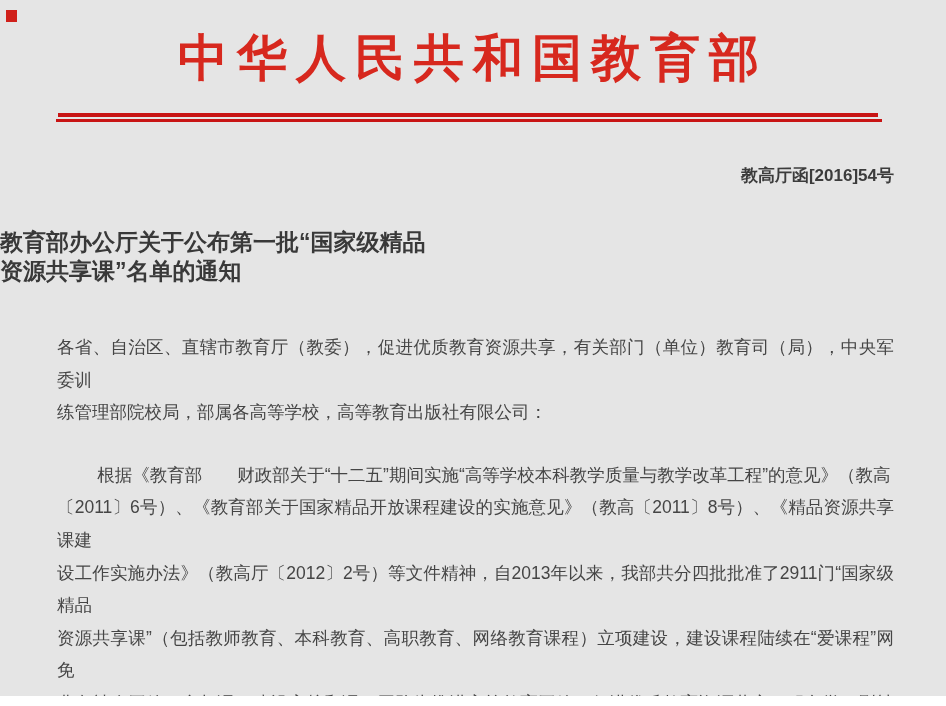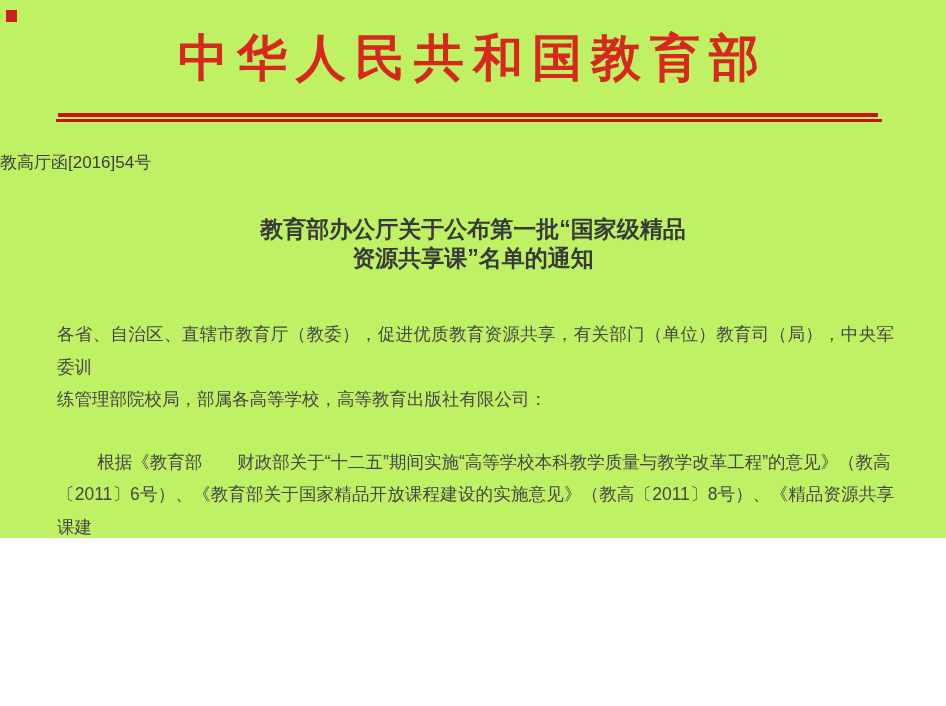--- a/index.html
+++ b/index.html
@@ -1,21 +1,21 @@
 <!DOCTYPE html>
 <html><head>
 <meta charset="utf-8">
 <style>
   * { margin: 0; padding: 0; box-sizing: border-box; }
   html, body { background: #ffffff; }
   .page {
     position: relative;
     width: 946px;
-    height: 538px;
-    background: #bef264;
+    height: 696px;
+    background: #e5e5e5;
     overflow: hidden;
     font-family: "Liberation Sans", "DejaVu Sans", sans-serif;
   }
   .corner-mark {
     position: absolute;
     left: 6px;
     top: 10px;
     width: 11px;
     height: 12px;
     background: #d0201a;
@@ -36,30 +36,30 @@
     margin: 24px 0 0 58px;
     width: 820px;
     height: 4px;
   }
   .rule-thin {
     margin: 2px 0 0 56px;
     width: 826px;
     height: 3px;
   }
   .doc-number {
-    margin: 31px 52px 0 0;
-    text-align: left;
+    margin: 44px 52px 0 0;
+    text-align: right;
     color: #3c3c3c;
-    font-weight: normal;
+    font-weight: bold;
     font-size: 17px;
     line-height: 20px;
   }
   .title {
     margin-top: 42px;
-    text-align: center;
+    text-align: left;
     color: #393939;
     font-weight: bold;
     font-size: 23px;
     line-height: 29px;
     white-space: pre-line;
   }
   .body-text {
     margin: 45px 52px 0 57px;
   }
   .para {

